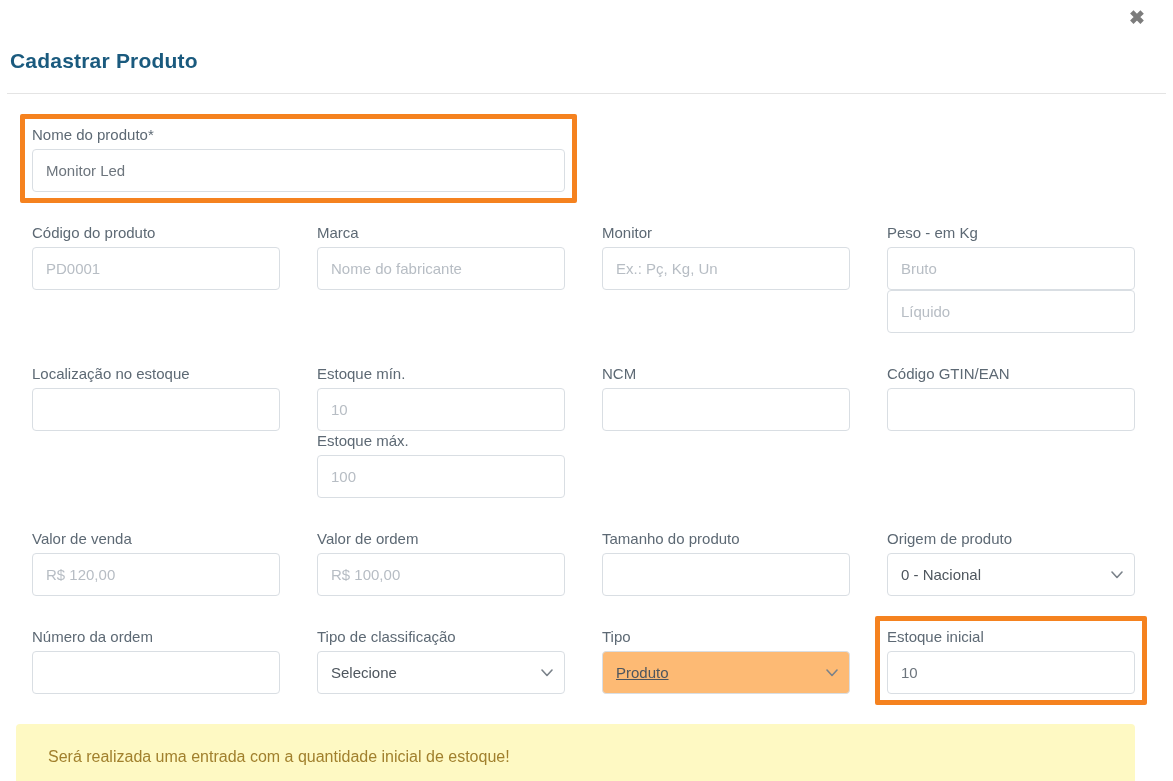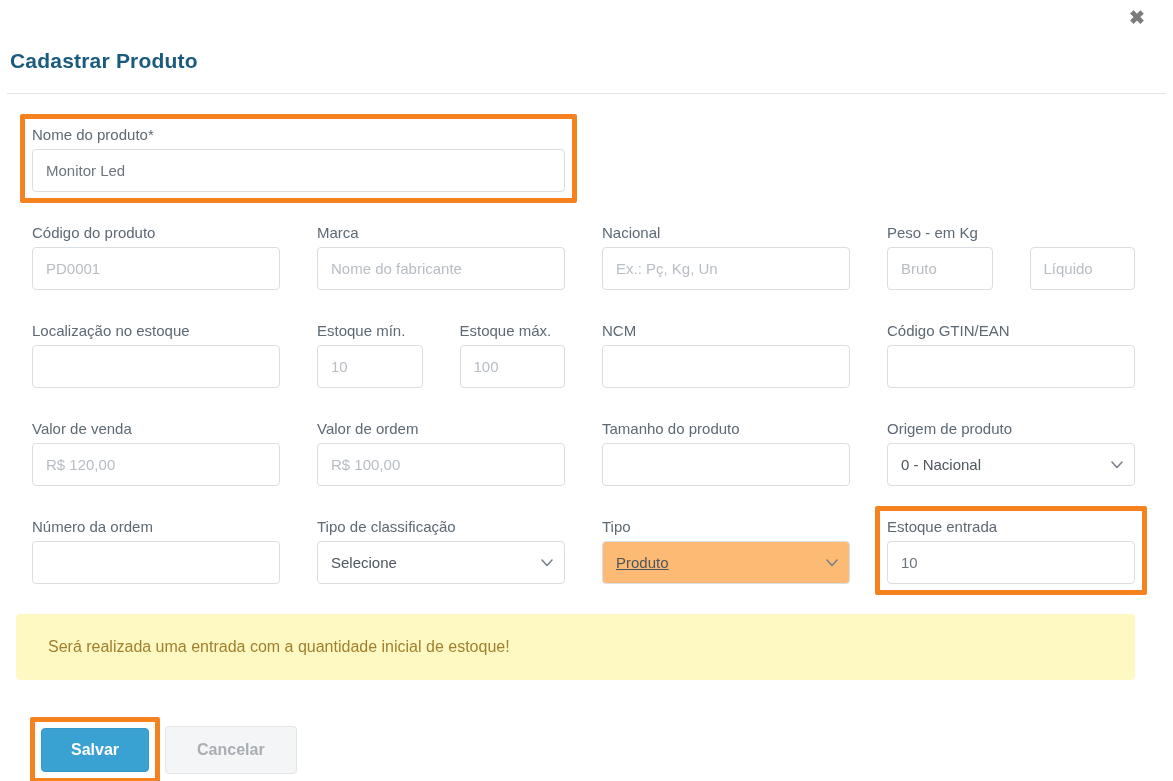--- a/index.html
+++ b/index.html
@@ -45,21 +45,21 @@
   .grid-row {
     display: grid;
     grid-template-columns: repeat(4, 1fr);
     column-gap: 37px;
     margin-bottom: 31px;
     align-items: start;
   }
   .span2 { grid-column: span 2; }
   .pair {
     display: grid;
-    grid-template-columns: 1fr 1fr;
+    grid-template-columns: 1fr;
     column-gap: 37px;
   }
   .field-label {
     display: block;
     font-size: 15px;
     color: #5d6974;
     margin-bottom: 5px;
     line-height: 19px;
     white-space: nowrap;
   }
@@ -178,21 +178,21 @@
   <div class="grid-row">
     <div>
       <label class="field-label">Código do produto</label>
       <input class="text-input" type="text" placeholder="PD0001" style="">
     </div>
     <div>
       <label class="field-label">Marca</label>
       <input class="text-input" type="text" placeholder="Nome do fabricante" style="">
     </div>
     <div>
-      <label class="field-label">Nacional</label>
+      <label class="field-label">Monitor</label>
       <input class="text-input" type="text" placeholder="Ex.: Pç, Kg, Un" style="">
     </div>
     <div>
       <label class="field-label">Peso - em Kg</label>
       <div class="pair">
         <input class="text-input" type="text" placeholder="Bruto" style="">
         <input class="text-input" type="text" placeholder="Líquido" style="">
       </div>
     </div>
   </div>
@@ -276,21 +276,21 @@
         </select>
         <span class="chevron">
           <svg width="12" height="8" viewBox="0 0 12 8">
               <polyline points="1,1 6,6.5 11,1" fill="none" stroke="currentColor" stroke-width="1.6" stroke-linecap="round" stroke-linejoin="round"></polyline>
             </svg>
         </span>
       </div>
     </div>
     <div>
       <div class="highlight">
-        <label class="field-label">Estoque entrada</label>
+        <label class="field-label">Estoque inicial</label>
         <input class="text-input" type="text" value="10" style="">
       </div>
     </div>
   </div>
 
 </div>
 
 <div class="alert">
   <span>Será realizada uma entrada com a quantidade inicial de estoque!</span>
 </div>

